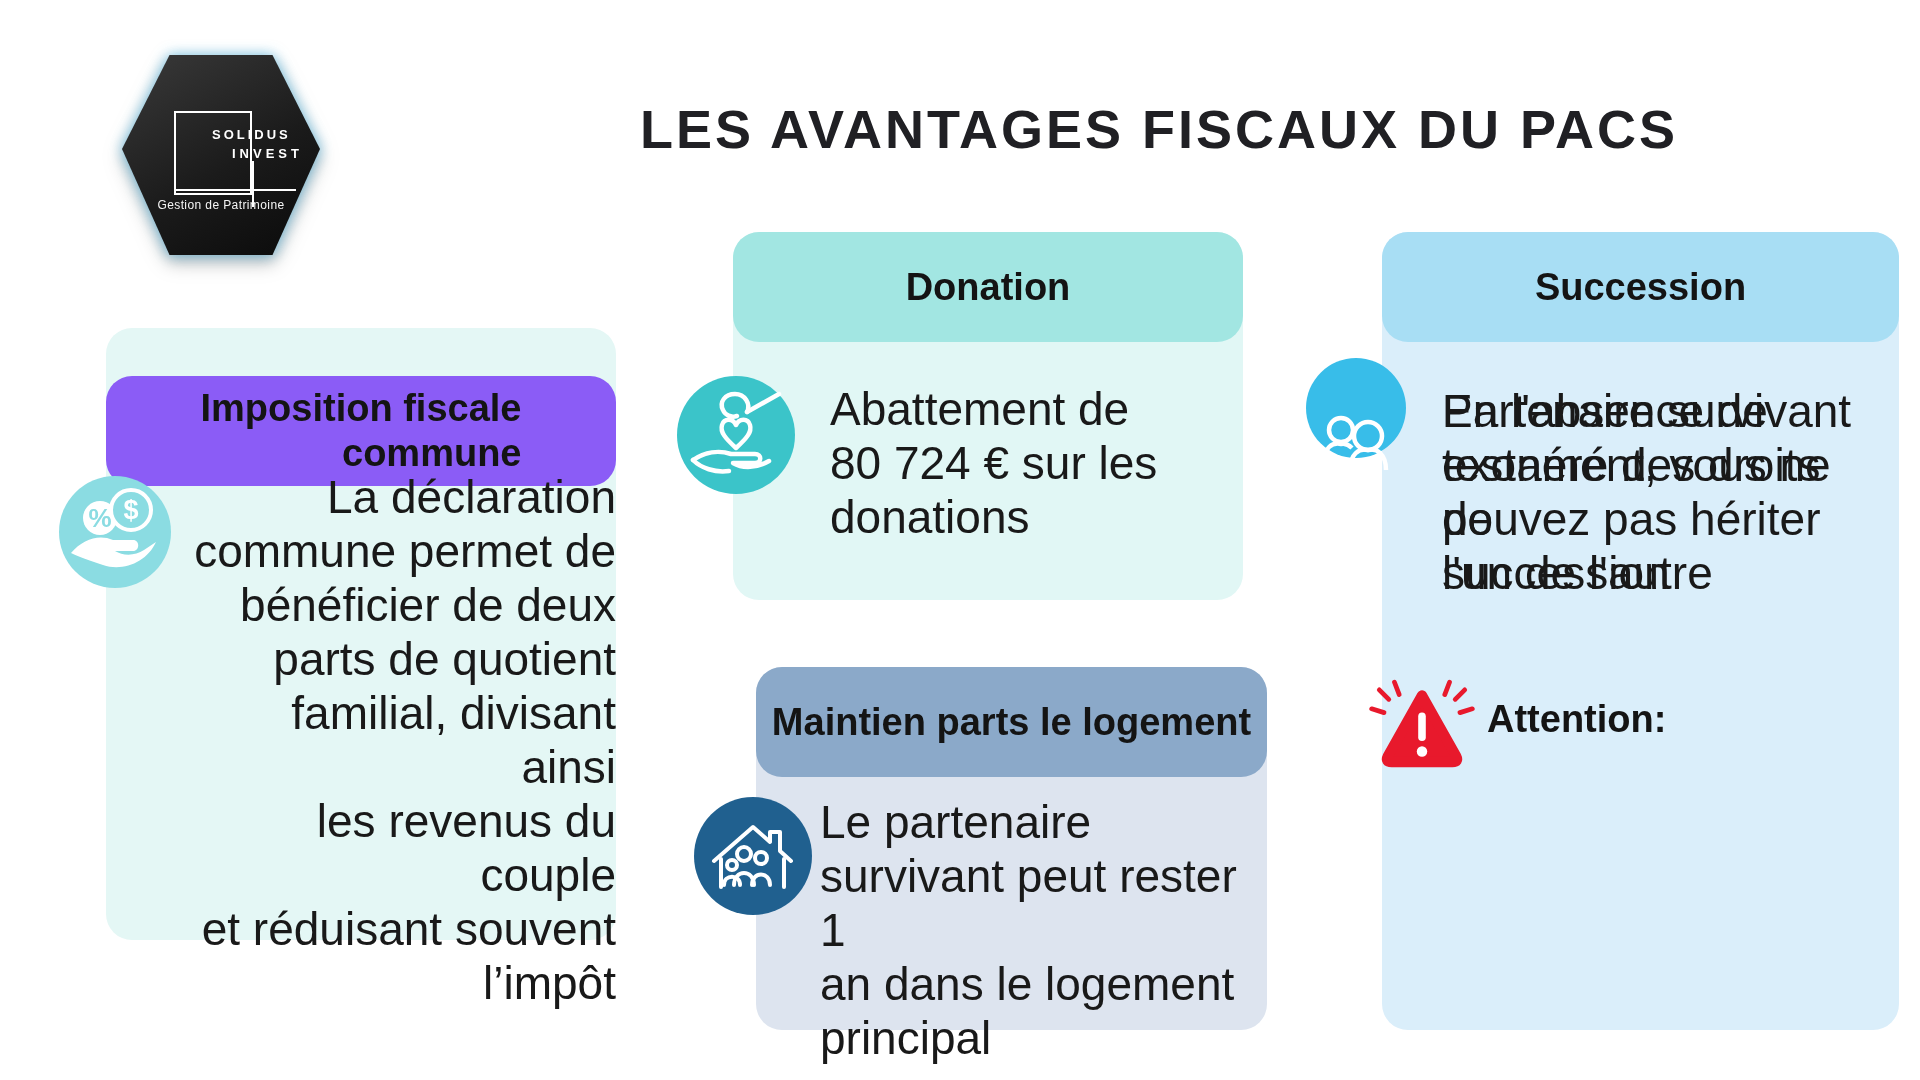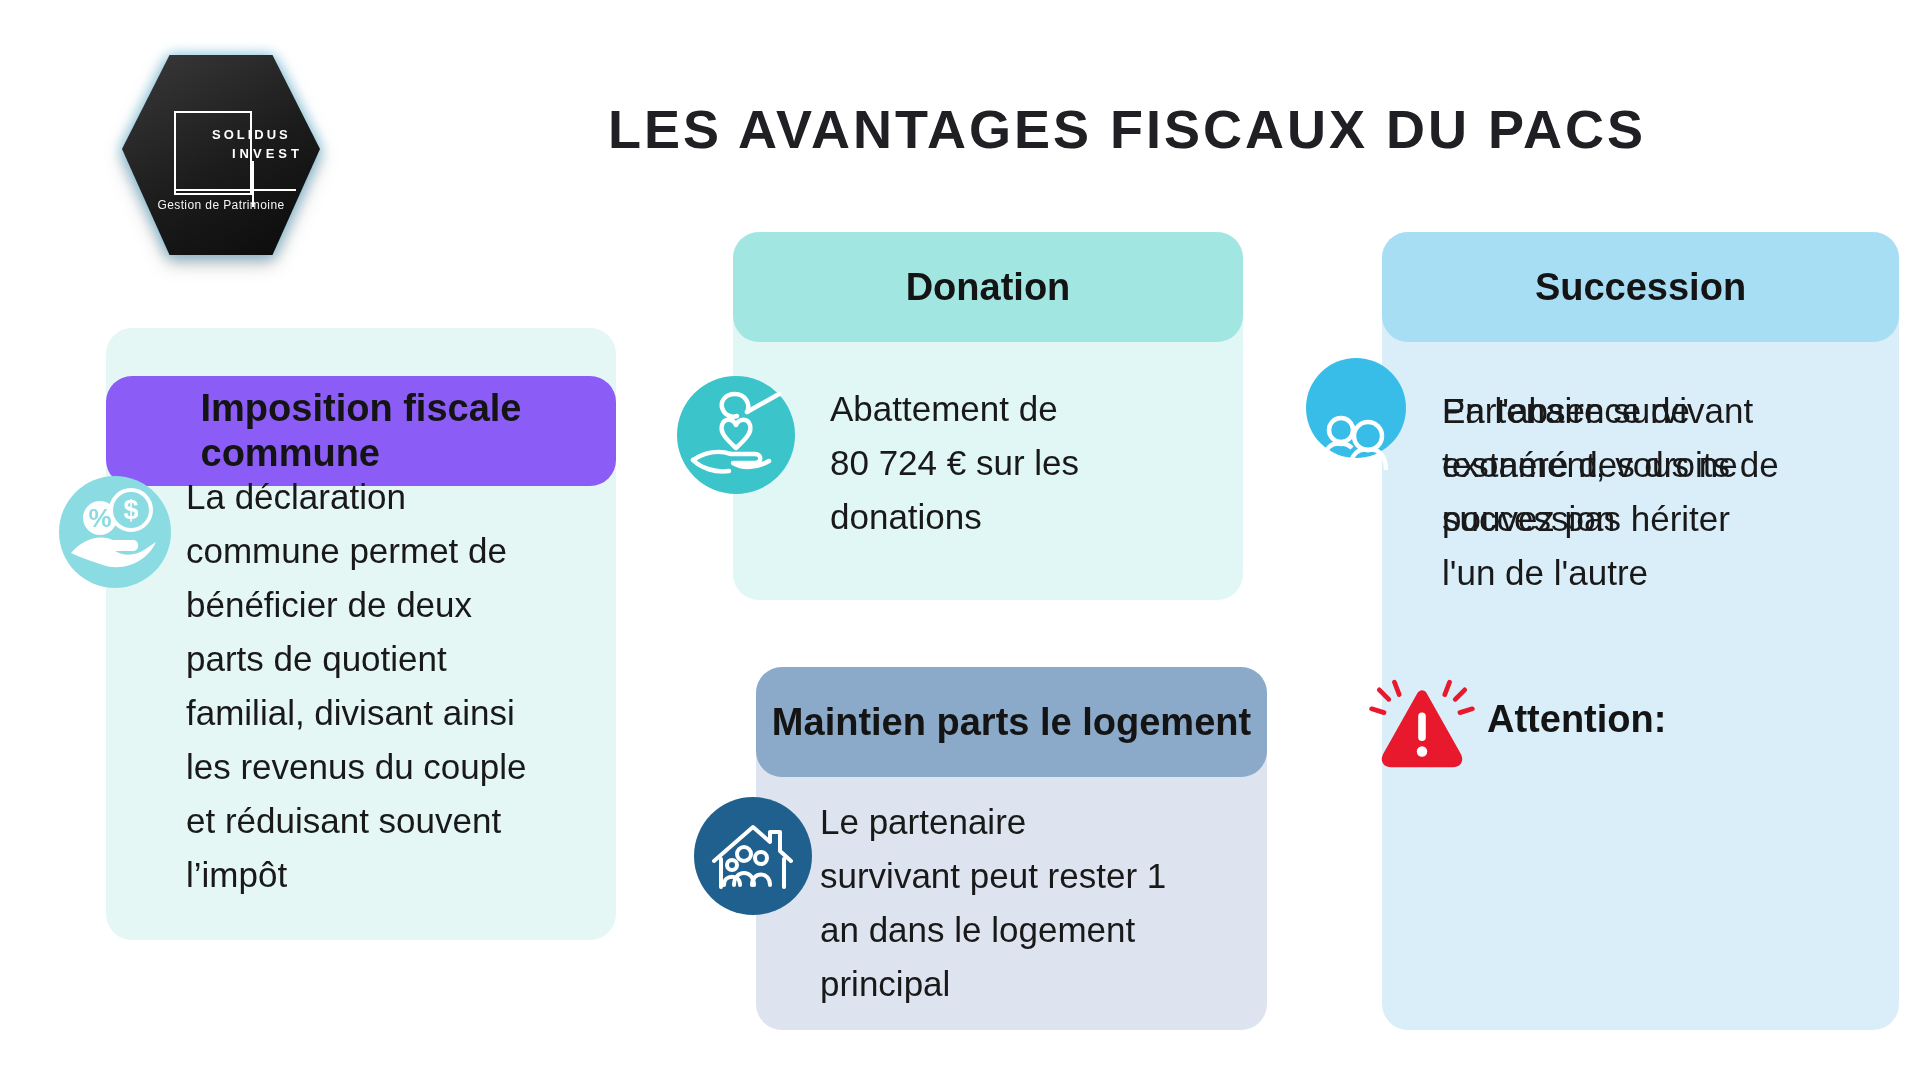--- a/index.html
+++ b/index.html
@@ -1,49 +1,49 @@
 <!DOCTYPE html>
 <html><head>
 <meta charset="utf-8">
 <style>
   html,body{margin:0;padding:0;background:#ffffff;}
   .canvas{position:relative;width:1920px;height:1080px;background:#ffffff;
           font-family:"Liberation Sans", sans-serif;color:#1a1a1a;overflow:hidden;}
 
   
-  .title{position:absolute;left:608px;top:98px;width:950px;margin:0;text-align:center;
+  .title{position:absolute;left:640px;top:98px;width:950px;margin:0;text-align:center;
          font-size:54px;font-weight:700;letter-spacing:3px;color:#202024;white-space:nowrap;}
 
   
   .logo{position:absolute;left:122px;top:55px;width:198px;height:200px;
         filter:drop-shadow(0 0 7px rgba(30,170,230,.55)) drop-shadow(0 7px 8px rgba(0,0,0,.28));}
   .hex{position:relative;width:100%;height:100%;
        clip-path:polygon(24% 0%,76% 0%,100% 47%,76% 100%,24% 100%,0% 47%);
        background:linear-gradient(150deg,#3a3a3a 0%,#1b1b1b 55%,#0a0a0a 100%);}
   .logo-square{position:absolute;left:52px;top:56px;width:74px;height:80px;border:2px solid #ffffff;}
   .logo-word{position:absolute;color:#ffffff;font-weight:600;white-space:nowrap;}
   .logo-word1{left:90px;top:72px;font-size:13px;letter-spacing:3px;}
   .logo-word2{left:110px;top:91px;font-size:13px;letter-spacing:4px;}
   .logo-vline{position:absolute;left:130px;top:106px;width:2px;height:46px;background:#ffffff;}
   .logo-hline{position:absolute;left:52px;top:134px;width:122px;height:2px;background:#ffffff;}
   .logo-tagline{position:absolute;left:0;right:0;top:143px;text-align:center;font-size:12px;
                 color:#f5f5f5;letter-spacing:.4px;}
 
   
   .card{position:absolute;border-radius:26px;}
   .card-header{position:absolute;top:0;left:0;width:100%;height:110px;border-radius:26px;
-               display:flex;align-items:center;justify-content:center;text-align:left;
+               display:flex;align-items:center;justify-content:center;text-align:right;
                font-size:38px;font-weight:700;line-height:1.18;white-space:pre-line;color:#141414;}
-  .card-body{position:absolute;margin:0;font-size:35px;line-height:54px;white-space:pre-line;color:#191919;}
+  .card-body{position:absolute;margin:0;font-size:46px;line-height:54px;white-space:pre-line;color:#191919;}
   .icon-badge{position:absolute;}
   .icon-badge svg{display:block;width:100%;height:100%;}
 
   #card-imposition{left:106px;top:328px;width:510px;height:612px;background:#e4f7f5;}
   #card-imposition .card-header{background:#8b5cf6;margin-top:48px;}
-  #card-imposition .card-body{left:80px;top:142px;width:430px;}
+  #card-imposition .card-body{left:80px;top:142px;width:430px;text-align:right;}
   #card-imposition .icon-badge{left:-47px;top:148px;width:112px;height:112px;}
 
   #card-donation{left:733px;top:232px;width:510px;height:368px;background:#e1f7f5;}
   #card-donation .card-header{background:#a2e6e2;}
   #card-donation .card-body{left:97px;top:150px;width:360px;}
   #card-donation .icon-badge{left:-56px;top:144px;width:118px;height:118px;}
 
   #card-logement{left:756px;top:667px;width:511px;height:363px;background:#dde4ef;}
   #card-logement .card-header{background:#8ba9c9;}
   #card-logement .card-body{left:64px;top:128px;width:420px;}

